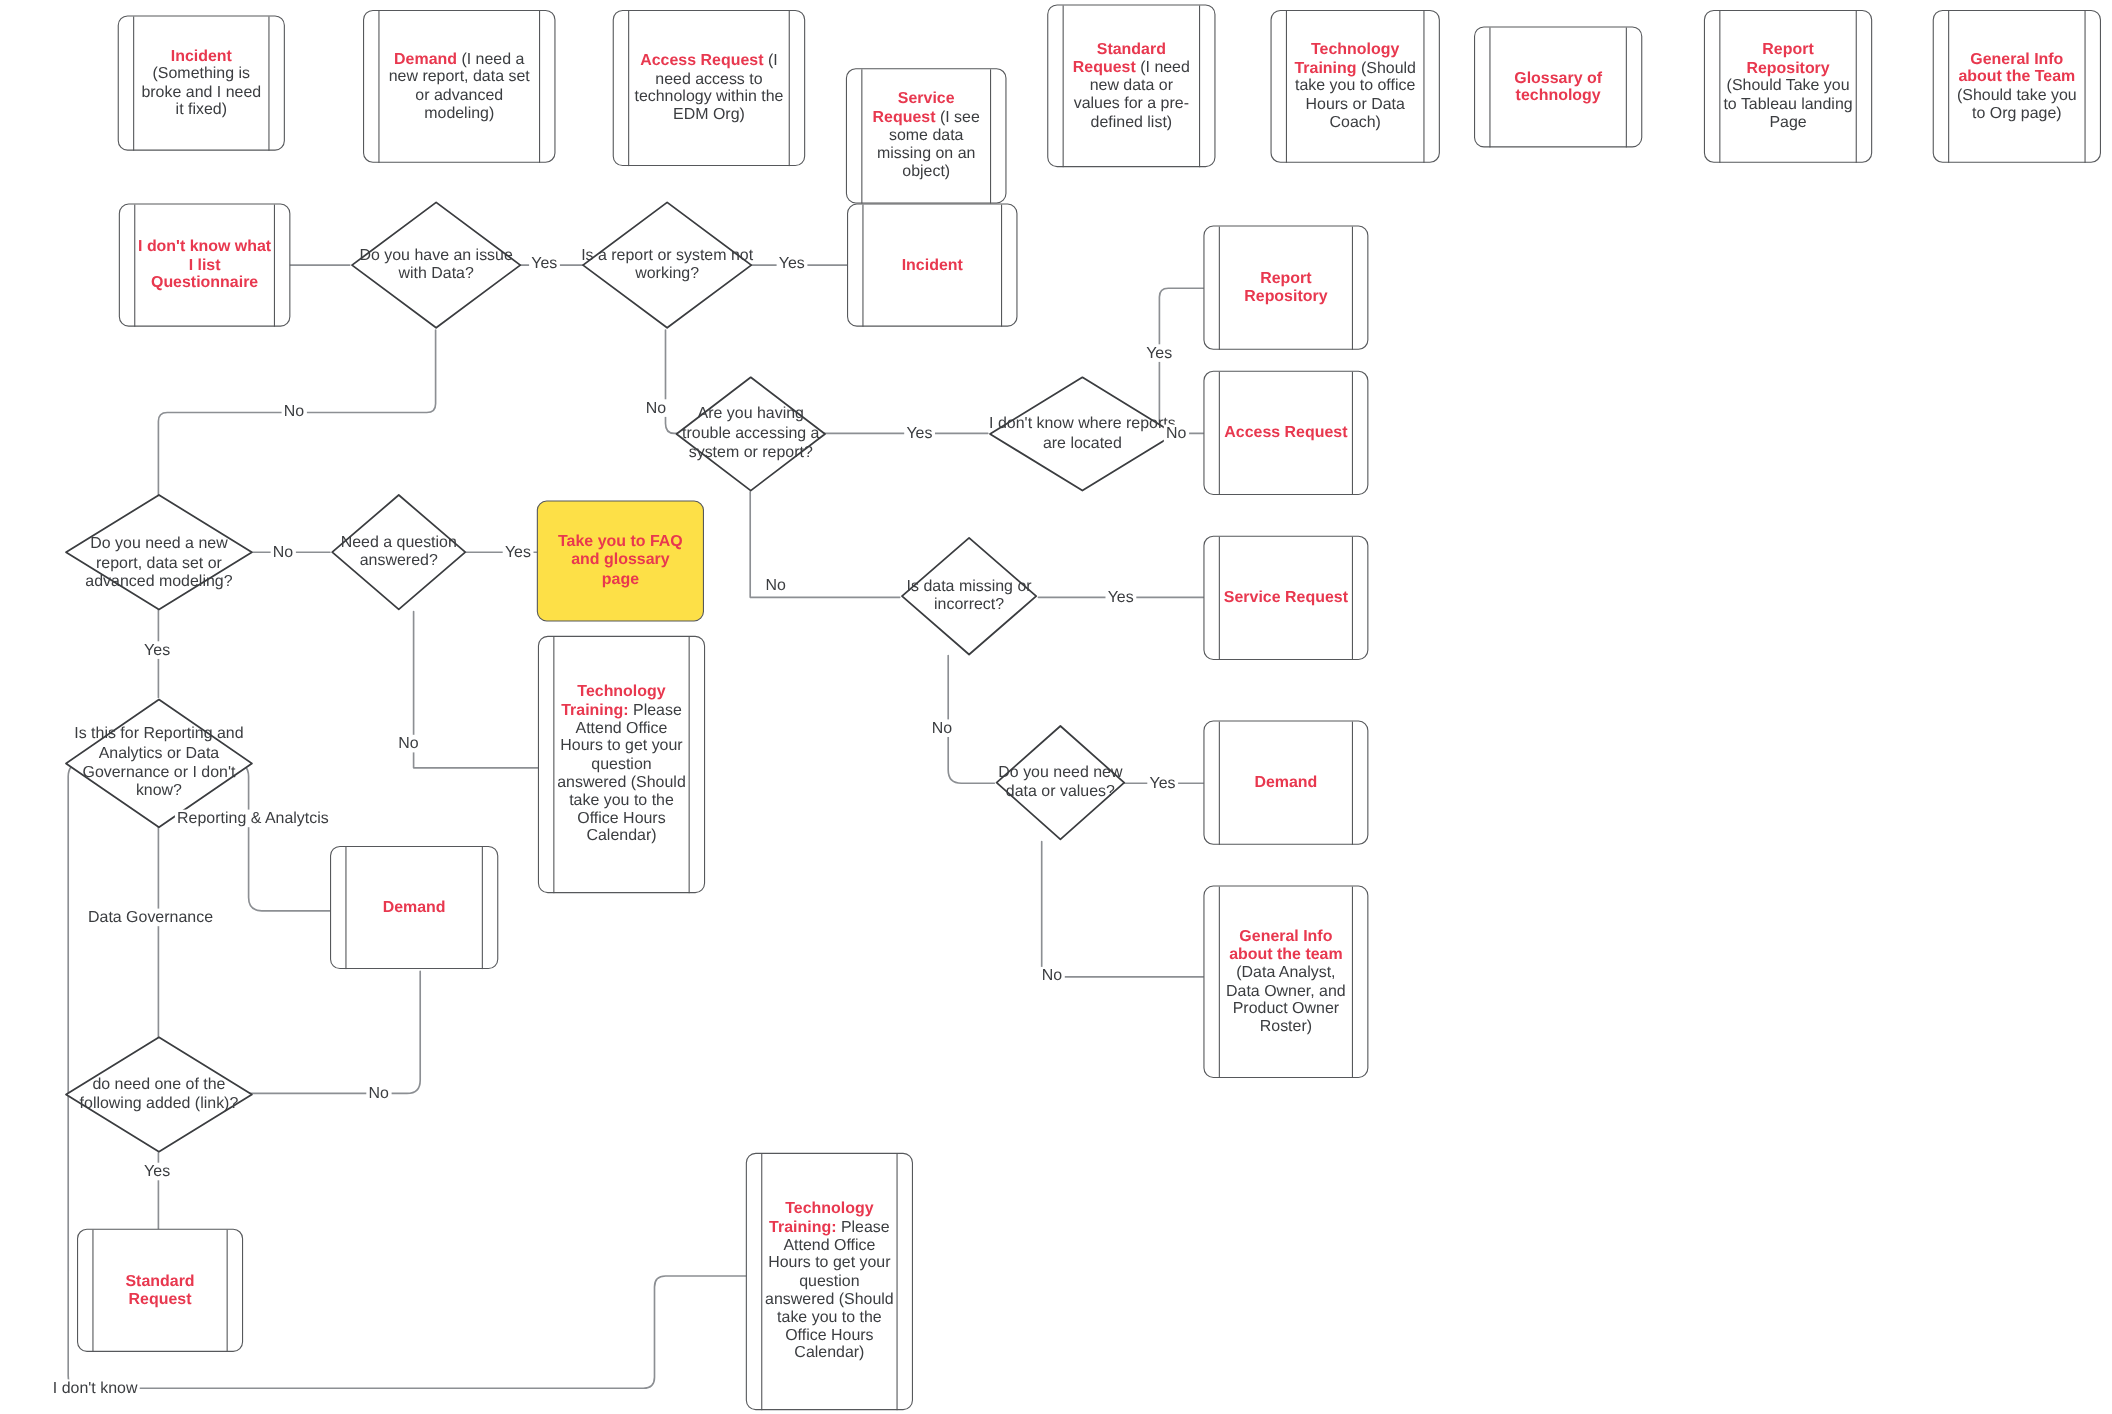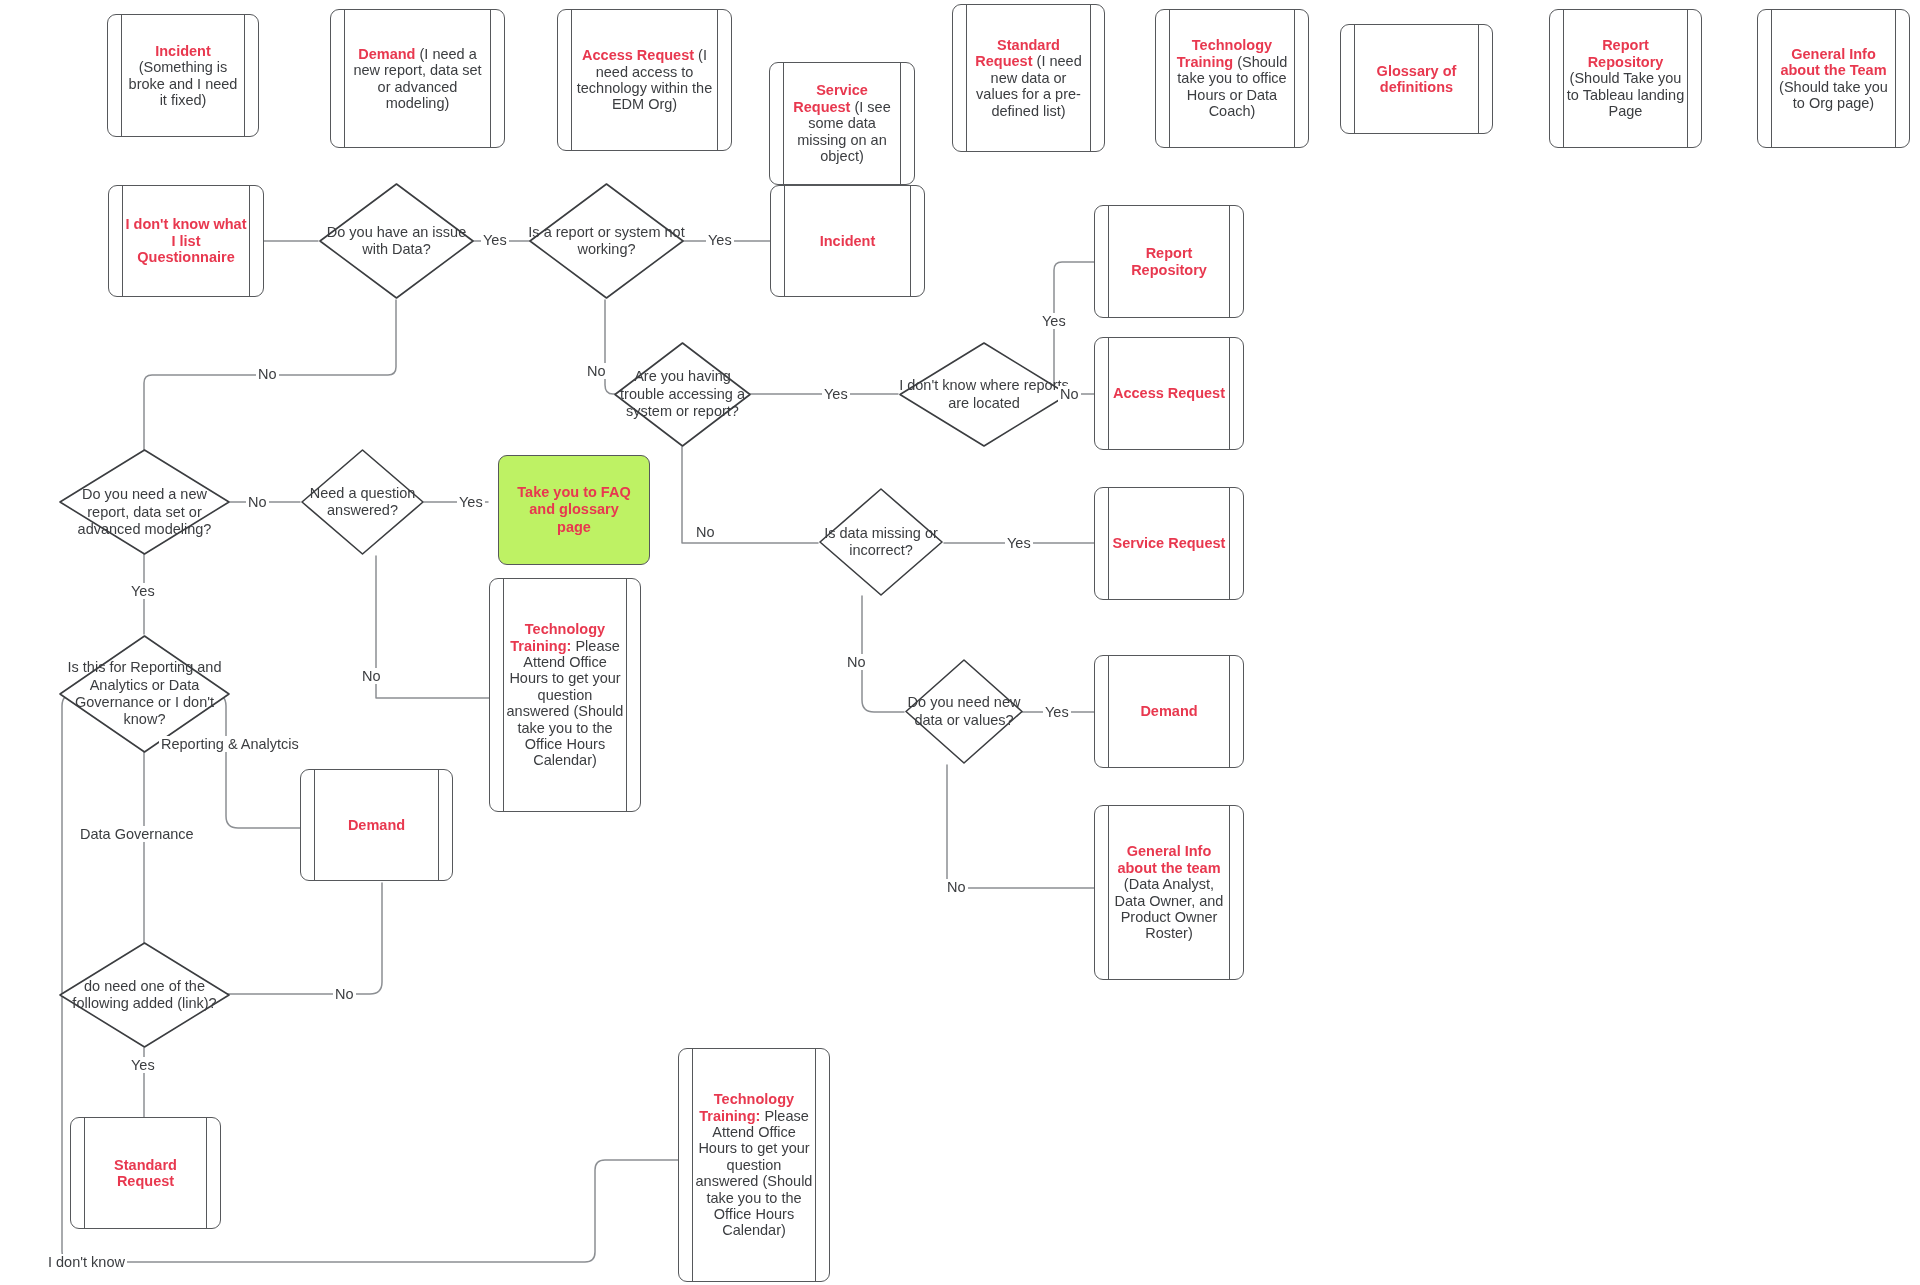--- a/index.html
+++ b/index.html
@@ -26,22 +26,22 @@
   }
   .pproc::before{left:13px;}
   .pproc::after{right:13px;}
   .pproc .txt{
     position:relative;z-index:2;padding:0 16px;text-align:center;
     font-size:14.5px;line-height:16.4px;color:#3b3d40;
   }
 
   
   .rrect{
-    background:#bef264;border:1.6px solid #56585b;border-radius:9px;
-    display:flex;align-items:center;justify-content:center;margin-left:10px;
+    background:#fde047;border:1.6px solid #56585b;border-radius:9px;
+    display:flex;align-items:center;justify-content:center;
   }
   .rrect .txt{padding:0 12px;text-align:center;font-size:14.5px;line-height:17.5px;color:#3b3d40;}
 
   
   .hl{color:#e8384f;font-weight:bold;}
   .plain{color:#3b3d40;font-weight:normal;}
 
   
   .diamond{display:flex;align-items:center;justify-content:center;}
   .diamond .dshape{position:absolute;inset:0;}
@@ -149,21 +149,21 @@
 
   <div class="node pproc" style="left:1155px;top:9px;width:154px;height:139px;">
     <div class="txt">
       <span class="hl">Technology Training</span>
       <span class="plain">(Should take you to office Hours or Data Coach)</span>
     </div>
   </div>
 
   <div class="node pproc" style="left:1340px;top:24px;width:153px;height:110px;">
     <div class="txt">
-      <span class="hl">Glossary of definitions</span>
+      <span class="hl">Glossary of technology</span>
       <span class="plain"></span>
     </div>
   </div>
 
   <div class="node pproc" style="left:1549px;top:9px;width:153px;height:139px;">
     <div class="txt">
       <span class="hl">Report Repository</span>
       <span class="plain">(Should Take you to Tableau landing Page</span>
     </div>
   </div>

